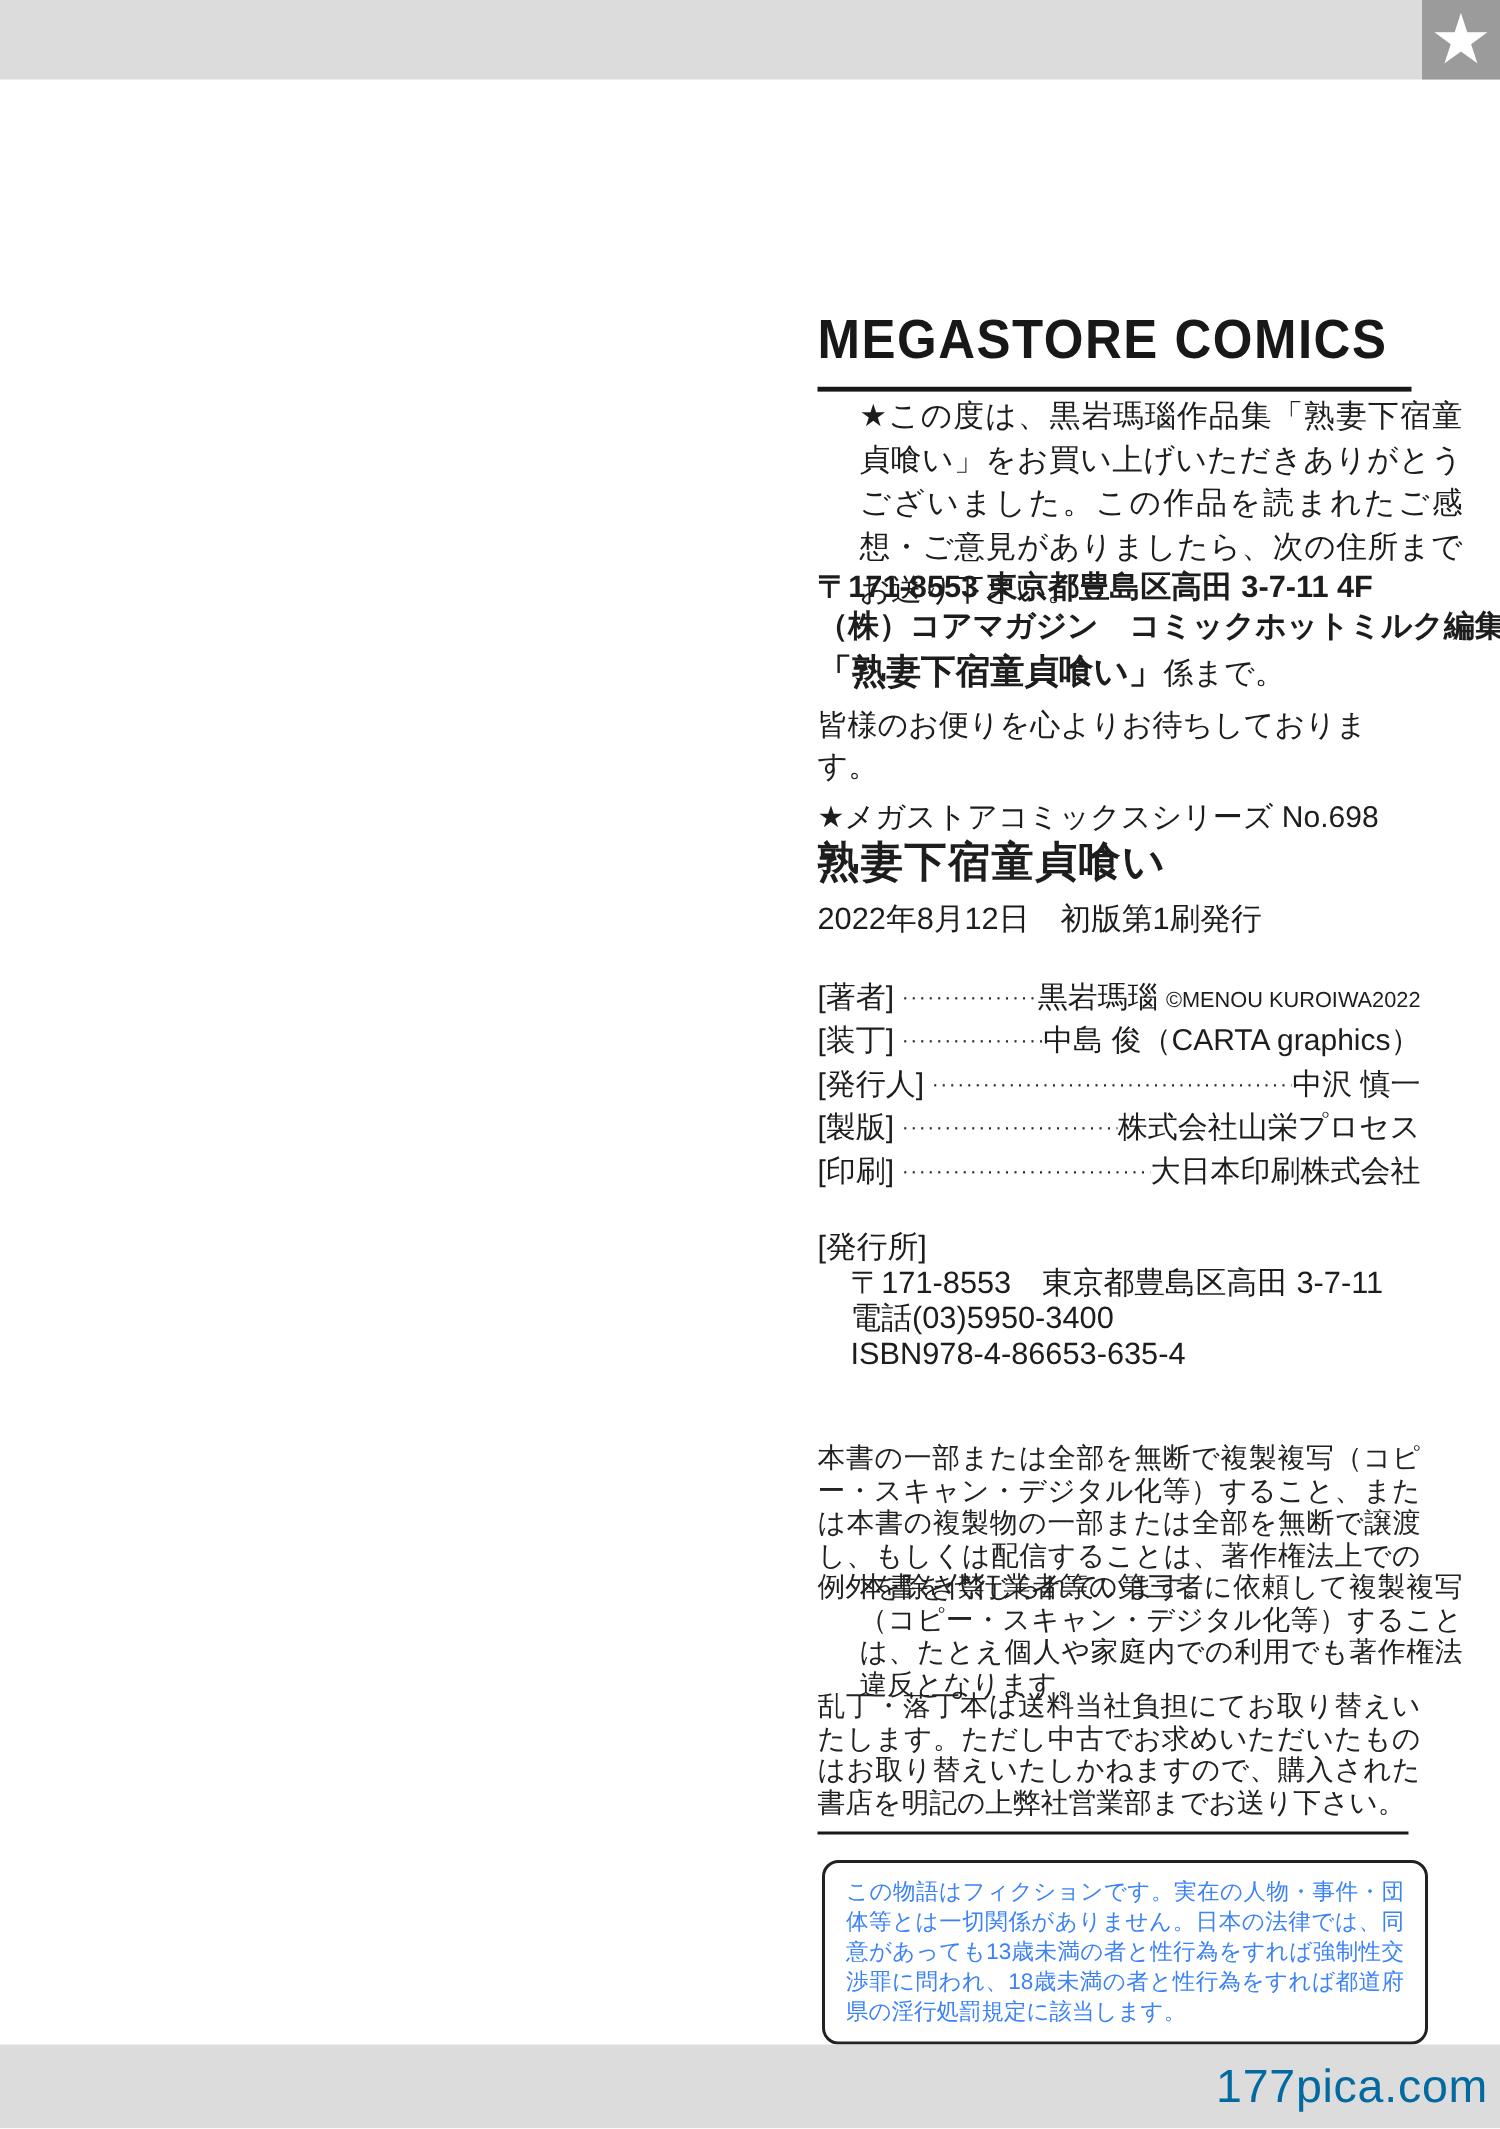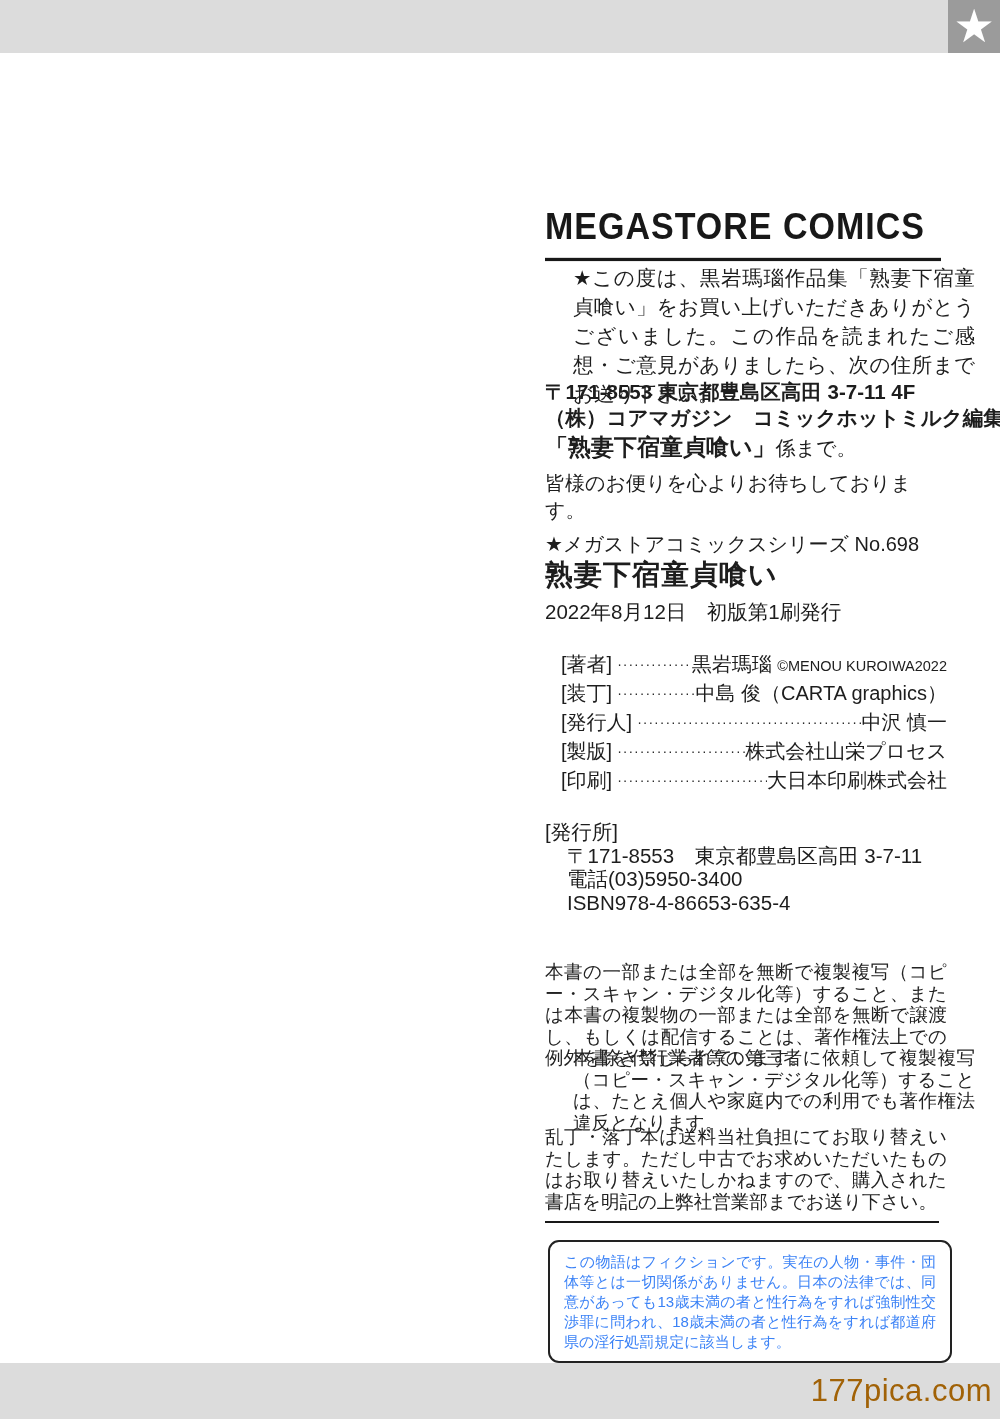--- a/index.html
+++ b/index.html
@@ -32,21 +32,21 @@
   }
   .bottombar {
     position: absolute; left: 0; top: 1363px;
     width: 1000px; height: 56px;
     background: #dcdcdc;
   }
   .watermark {
     position: absolute; right: 8px; top: 50%;
     transform: translateY(-50%);
     font-size: 31px; font-weight: 400;
-    color: #a16207; letter-spacing: 0.5px;
+    color: #0369a1; letter-spacing: 0.5px;
     white-space: nowrap;
   }
 
   
   .content {
     position: absolute; left: 545px; top: 0;
     width: 402px; height: 1419px;
     font-size: 20px; color: #1d1d1d;
   }
   .content > div { position: absolute; left: 0; width: 402px; }
@@ -71,21 +71,21 @@
 
   .closing { top: 470px; font-size: 20px; }
 
   .series { top: 531px; font-size: 20px; }
   .book-title { top: 556px; font-size: 28px; font-weight: bold; letter-spacing: 1px; }
   .edition-date { top: 598px; font-size: 20.5px; }
 
   .credits { top: 651px; }
   .credit-row {
     display: flex; align-items: baseline;
-    height: 29px; font-size: 20px; white-space: nowrap; margin-left: 16px;
+    height: 29px; font-size: 20px; white-space: nowrap;
   }
   .credit-label { flex: none; }
   .leader {
     flex: 1 1 auto; overflow: hidden;
     white-space: nowrap; font-size: 14px;
     letter-spacing: 1px; color: #2a2a2a;
     padding: 0 5px; align-self: center;
     transform: translateY(-2px);
   }
   .credit-value { flex: none; text-align: right; }

